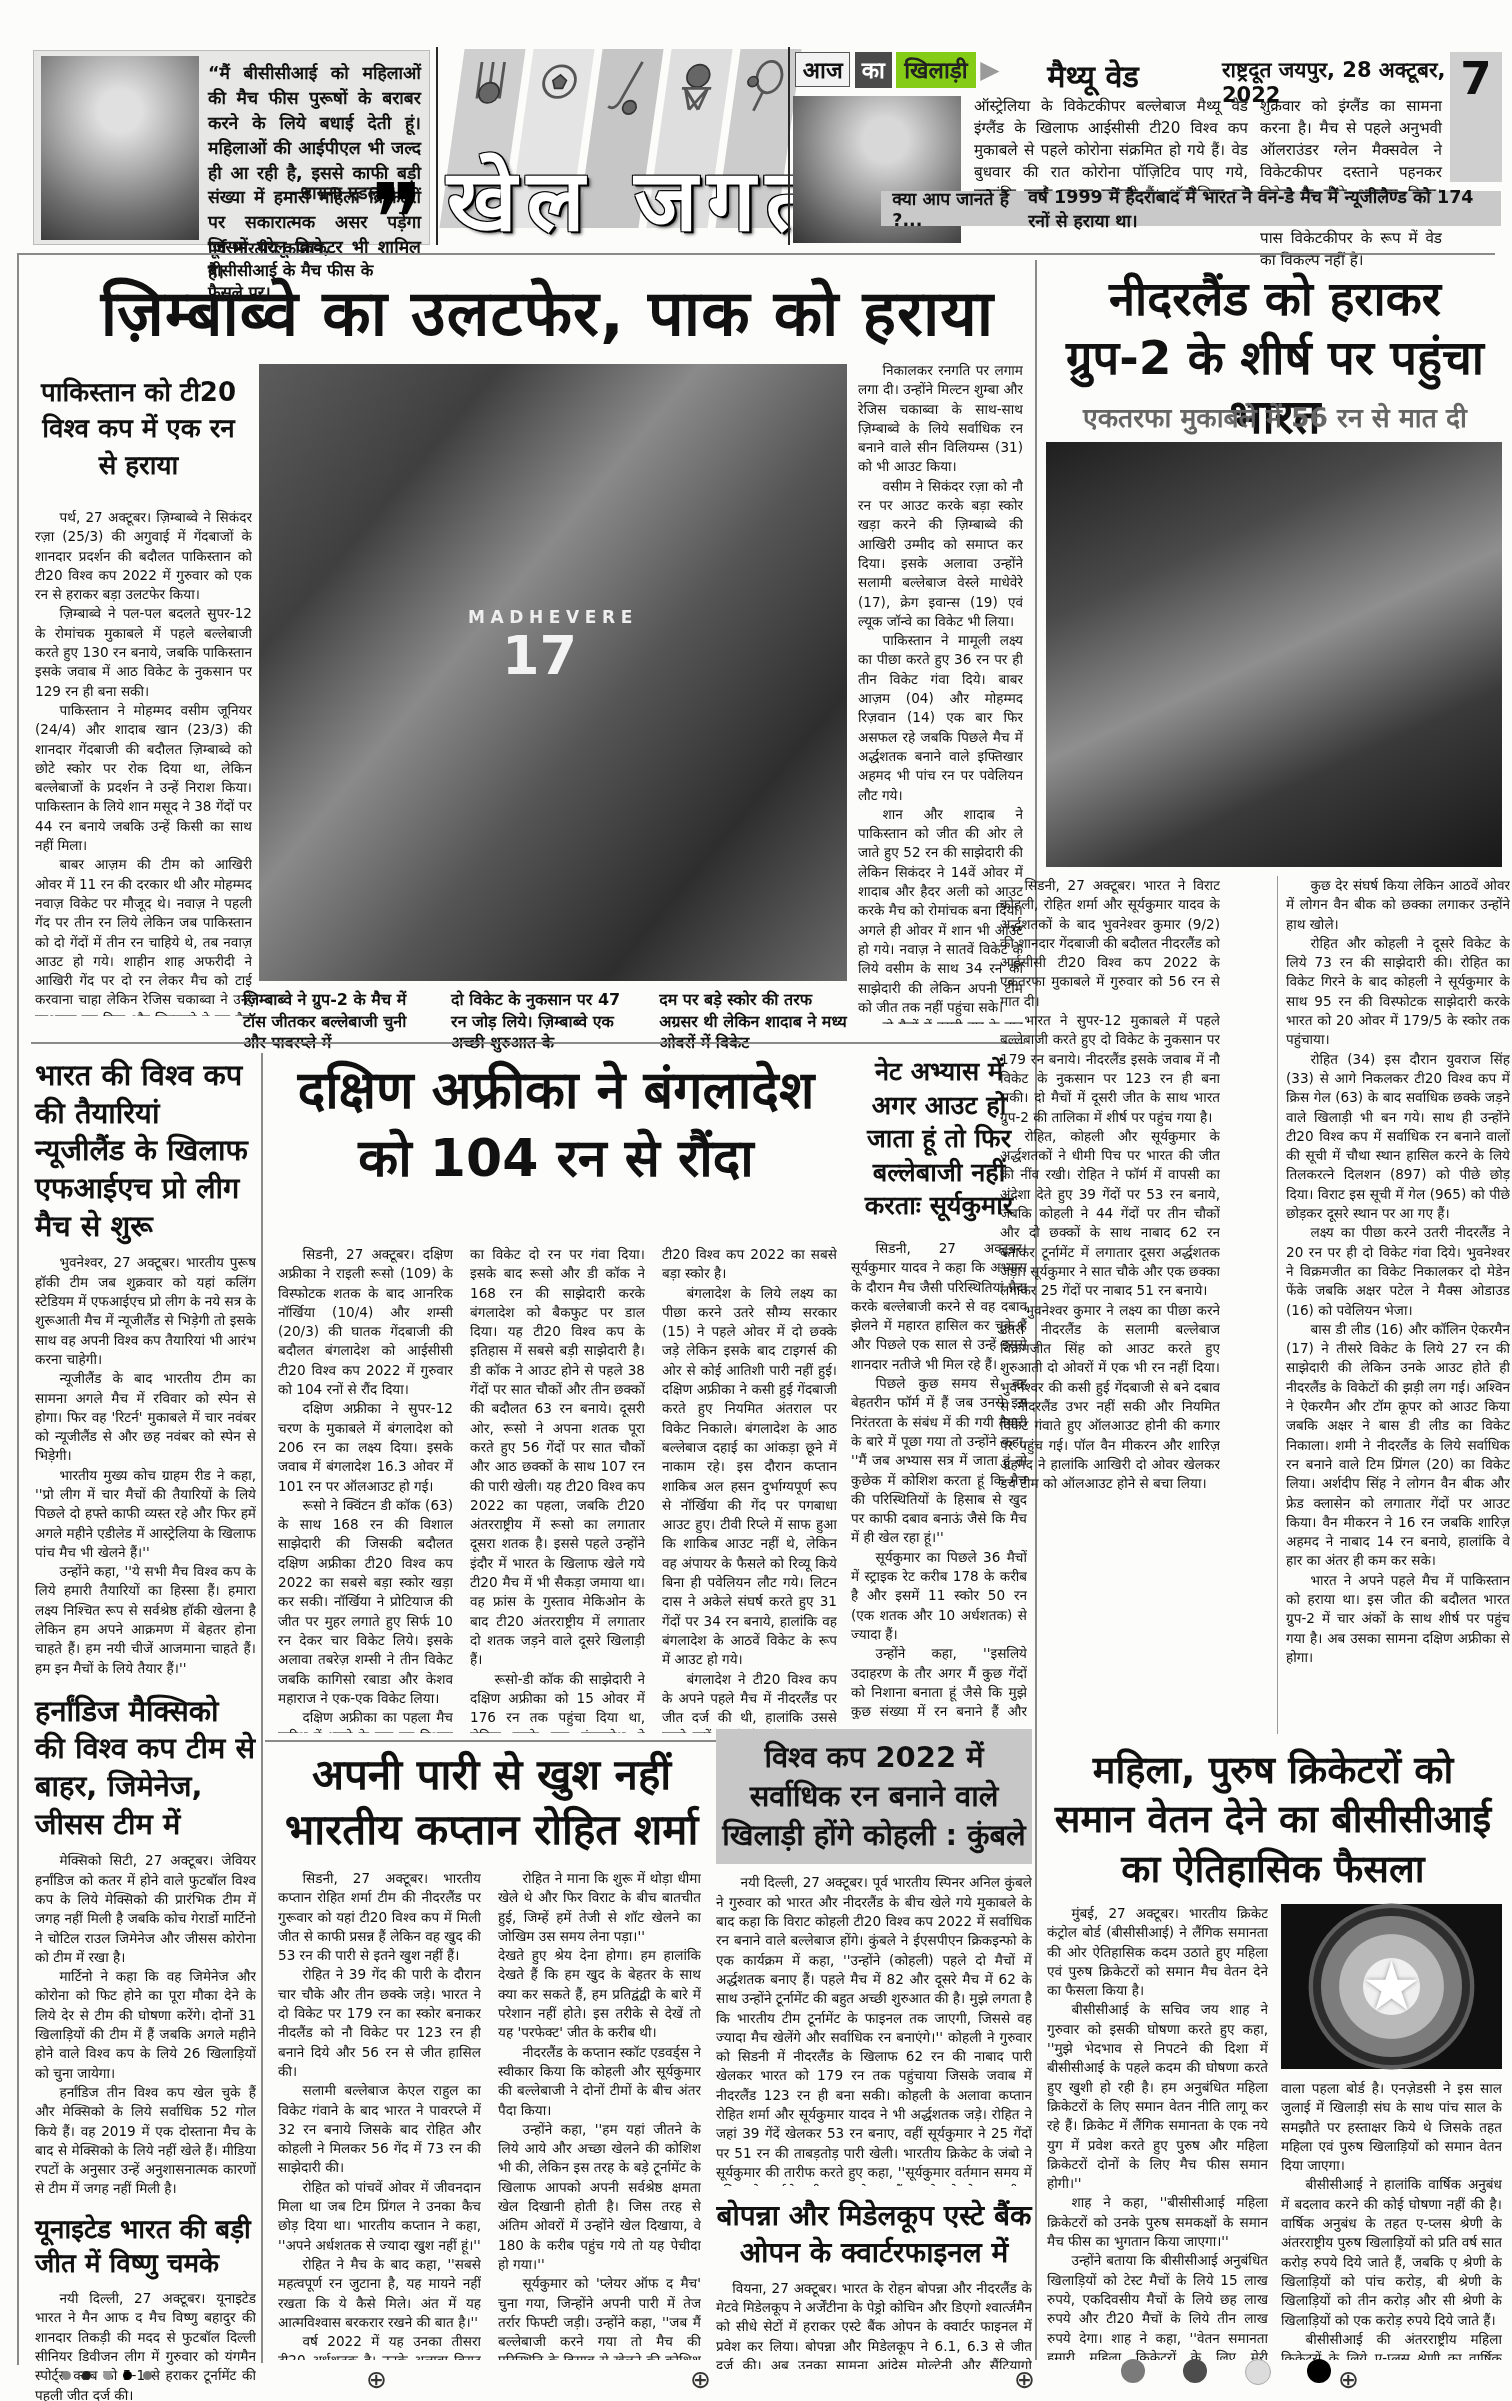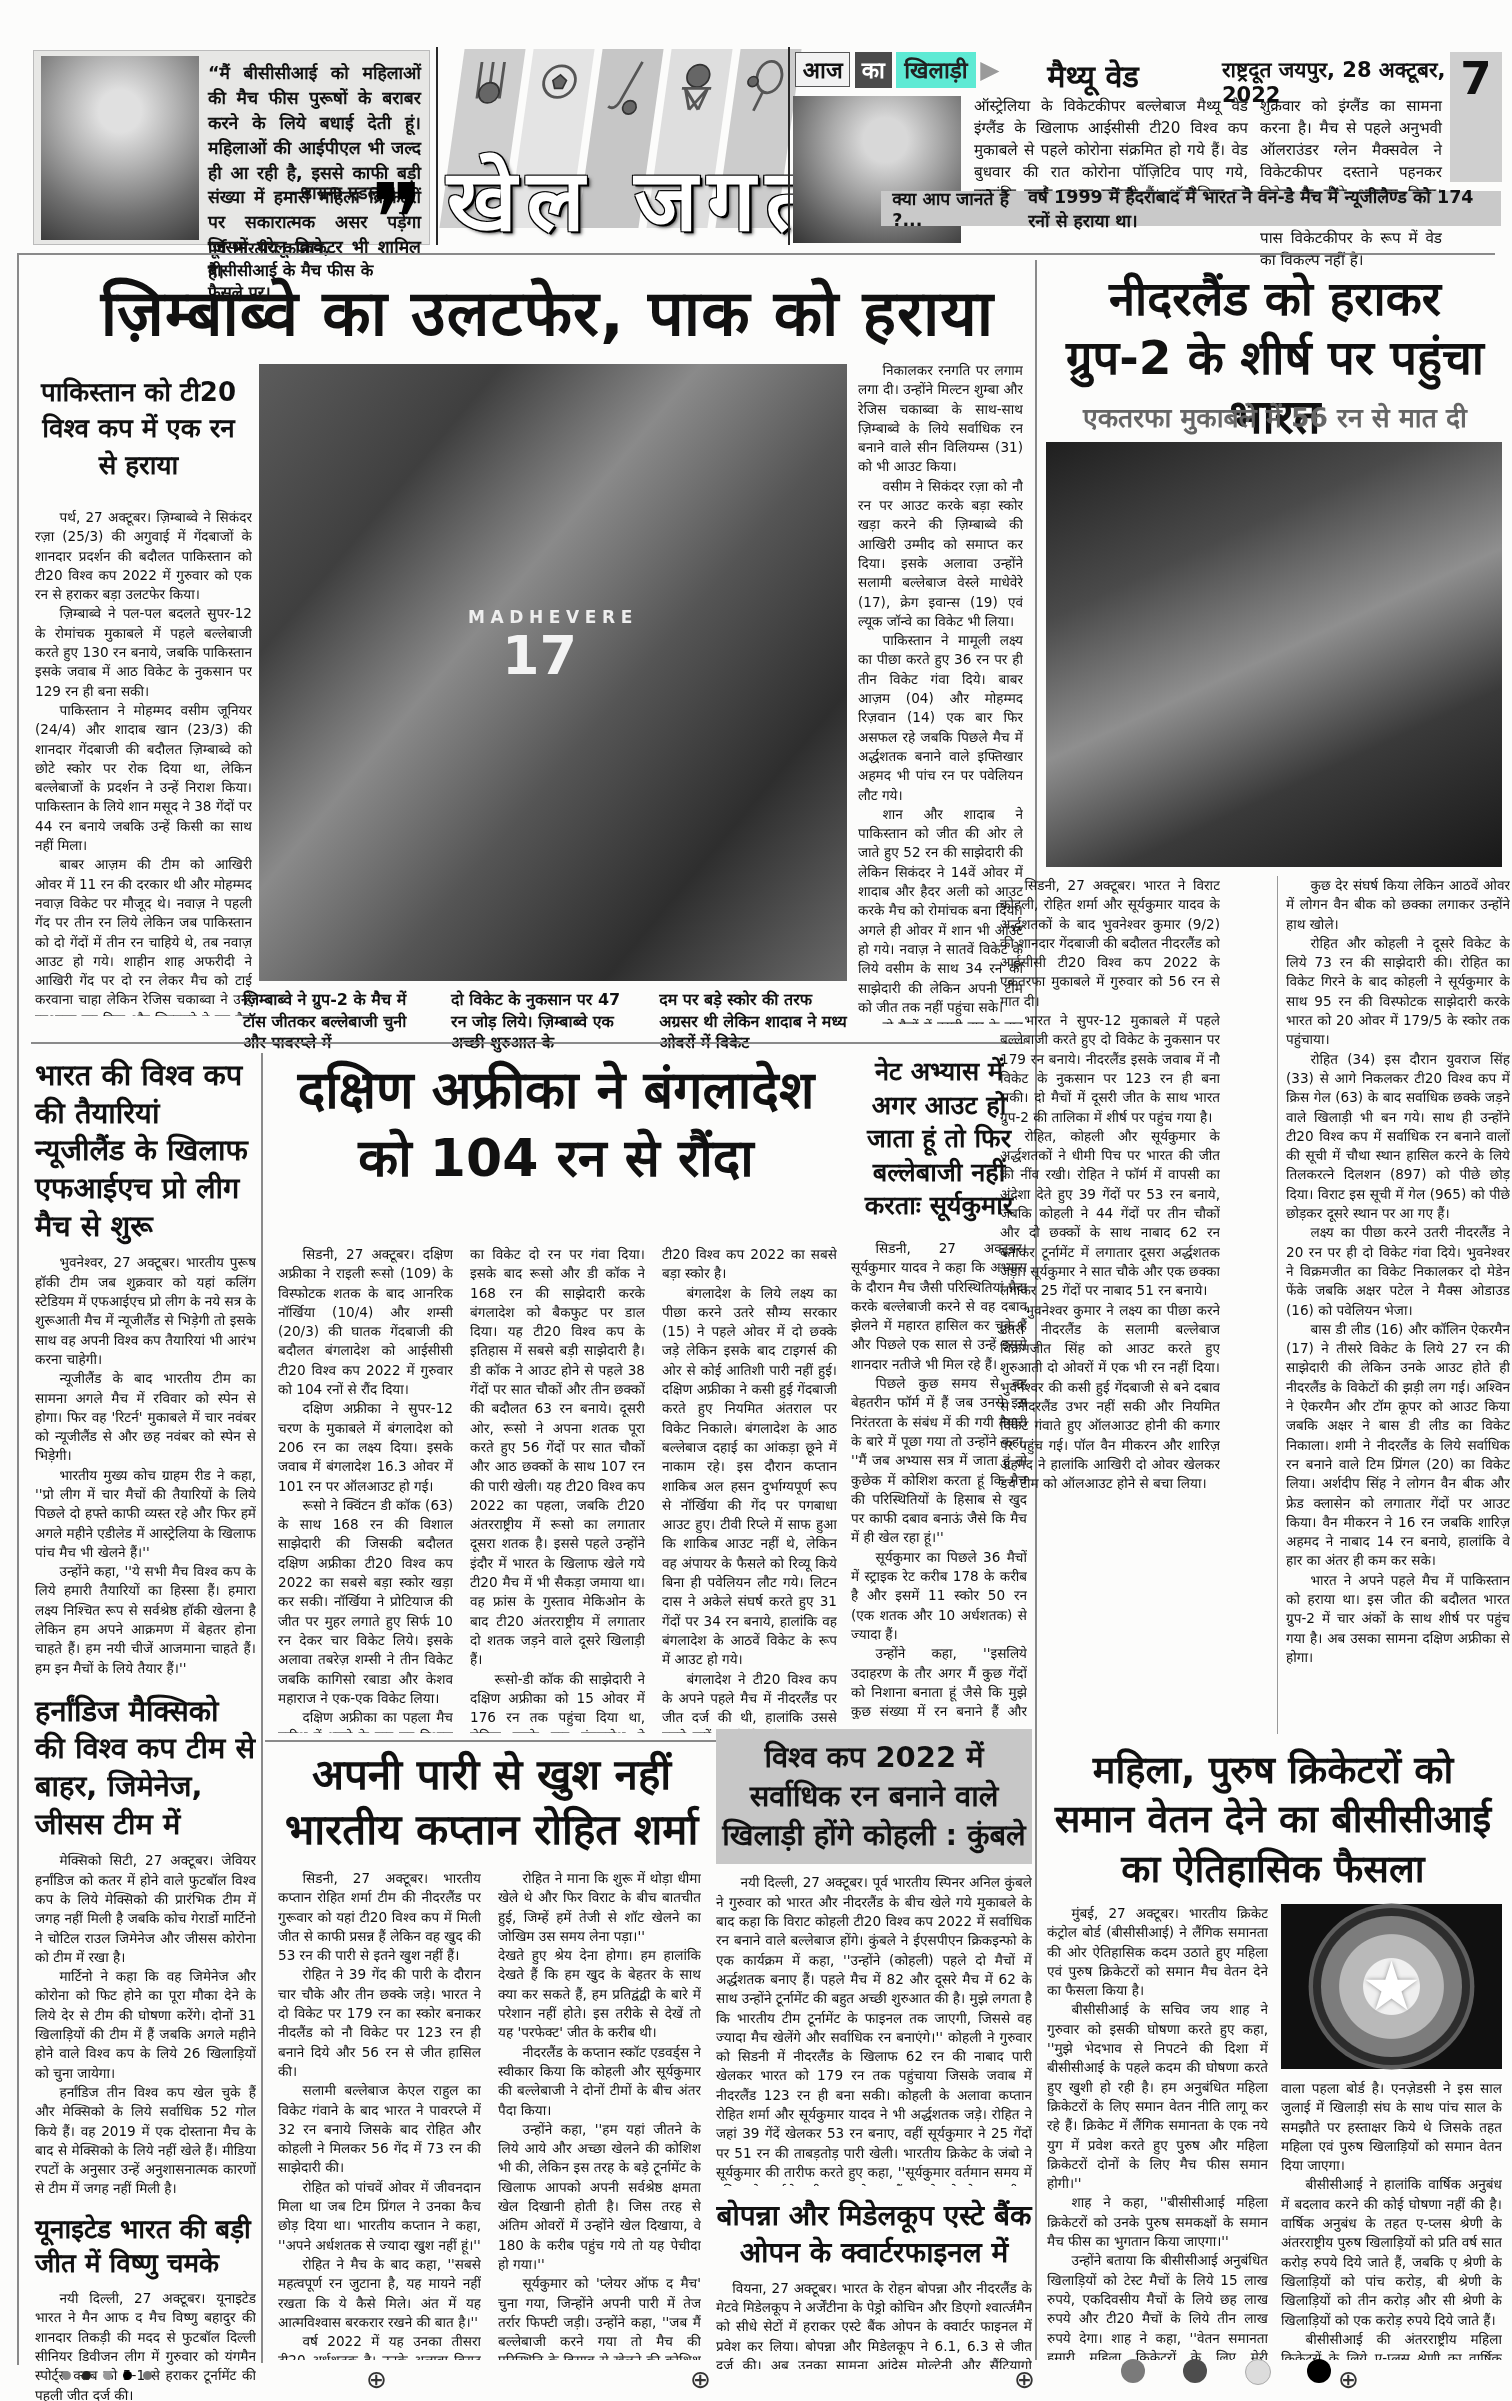--- a/index.html
+++ b/index.html
@@ -15,21 +15,21 @@
   .quote-attr{font-size:18px;font-weight:bold;text-align:right;}
   .quote-detail{font-size:16.4px;font-weight:bold;line-height:1.35;margin-top:36px;}
   .bigquote{font-size:96px;line-height:1;color:#000;}
   .masthead-band{display:flex;gap:8px;}
   .stripe{width:61px;height:169px;transform:skewX(-8deg);display:flex;justify-content:center;padding-top:10.2px;}
   .s1{background:#cfcfcf;} .s2{background:#e4e4e4;} .s3{background:#c6c6c6;} .s4{background:#dedede;} .s5{background:#cccccc;}
   .masthead-title{font-size:85px;font-weight:bold;color:#fff;letter-spacing:10.2px;text-shadow:2.3px 2.3px 0 #000,-1.1px -1.1px 0 #000,1.1px -1.1px 0 #000,-1.1px 1.1px 0 #000,3.4px 3.4px 3.4px #555;white-space:nowrap;}
   .badge{display:flex;align-items:center;gap:4.5px;font-weight:bold;font-size:22.6px;}
   .badge .b1{background:#f2f2f2;border:1.1px solid #555;padding:1.1px 6.8px;}
   .badge .b2{background:#4a4a4a;color:#fff;padding:2.3px 6.8px;}
-  .badge .b3{background:#5eead4;color:#222;padding:2.3px 8px;}
+  .badge .b3{background:#84cc16;color:#222;padding:2.3px 8px;}
   .badge .arrow{color:#9a9a9a;font-size:25px;}
   .wade-photo{background:radial-gradient(circle at 55% 30%,#d8d8d8 0 16%,#a8a8a8 40%,#5f5f5f 75%,#333 100%);}
   .player-name{font-size:30.5px;font-weight:bold;text-align:center;}
   .dateline{font-size:21px;font-weight:bold;}
   .pagenum-box{background:#cfcfcf;text-align:center;font-size:45px;font-weight:bold;}
   .smallcols{font-size:15.2px;line-height:1.45;text-align:justify;}
   .know-strip{background:#c9c9c9;font-size:17.5px;font-weight:bold;display:flex;align-items:center;padding:3.4px 11.3px;gap:10.2px;}
   
   .h-main{font-size:63px;font-weight:bold;text-align:center;line-height:1.15;letter-spacing:1.1px;}
   .h-xl{font-size:47px;font-weight:bold;text-align:center;line-height:1.25;}

